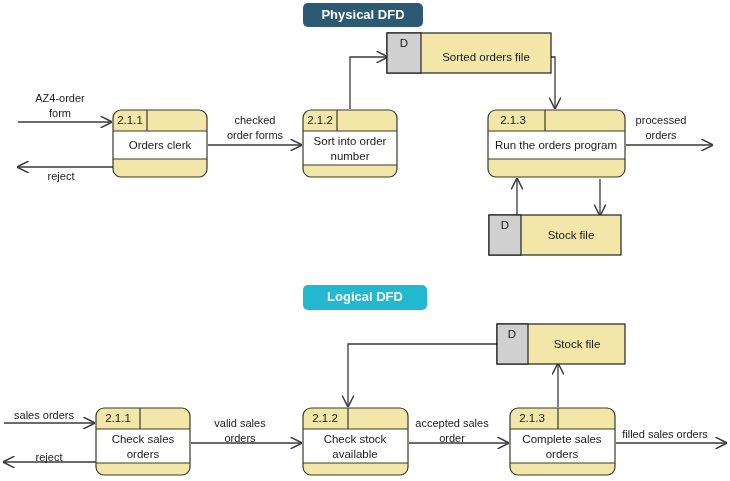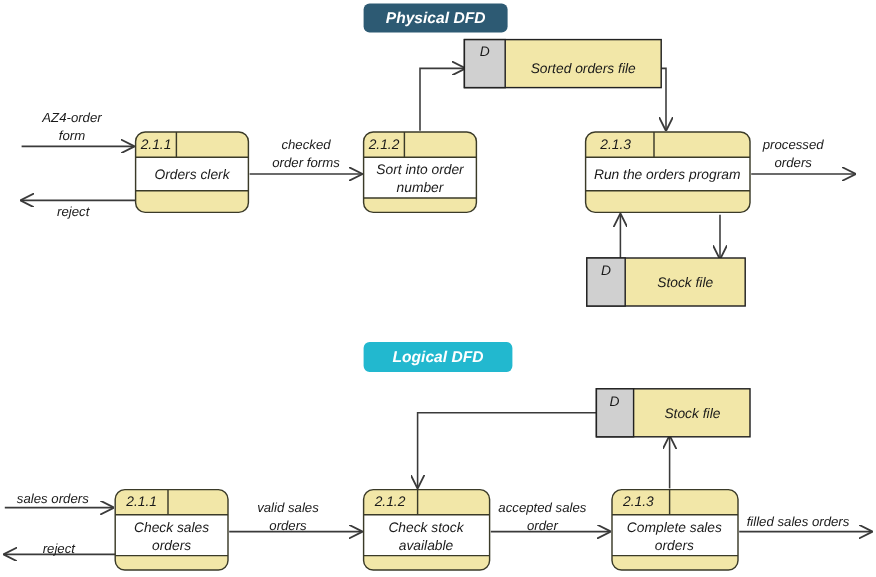--- a/index.html
+++ b/index.html
@@ -12,21 +12,20 @@
     height: 481px;
     font-family: "Liberation Sans", sans-serif;
     position: relative;
     overflow: hidden;
   }
   #diagram-root {
     position: absolute;
     left: 0; top: 0;
     width: 730px;
     height: 353px;
-    font-style: italic;
   }
   svg { display: block; }
 
   .badge-rect { }
   .badge-text {
     font-family: "Liberation Sans", sans-serif;
     font-size: 13px;
     font-weight: bold;
     fill: #ffffff;
     text-anchor: middle;

